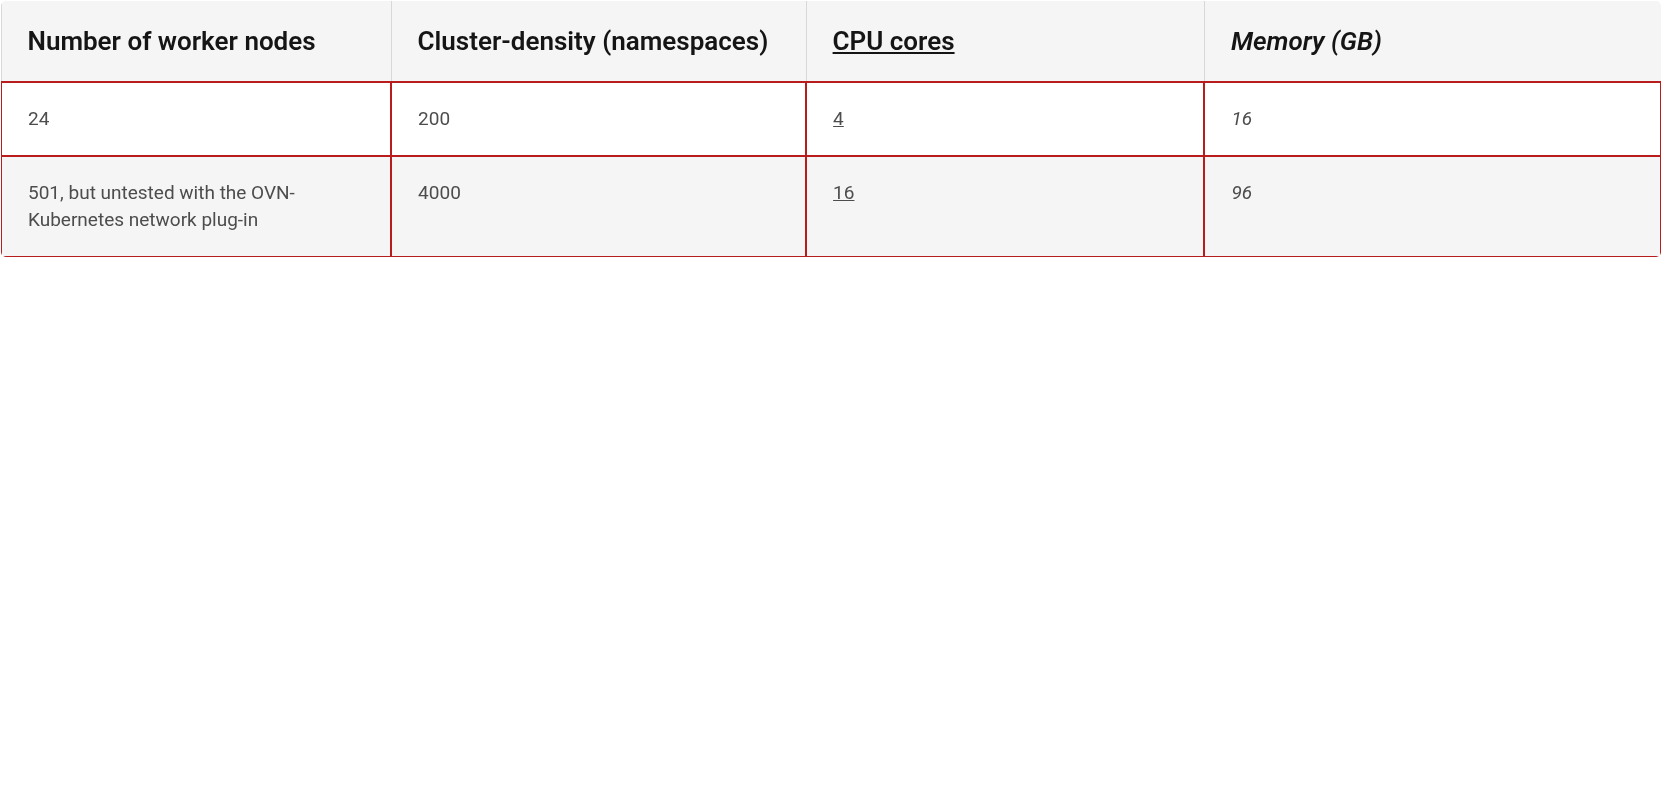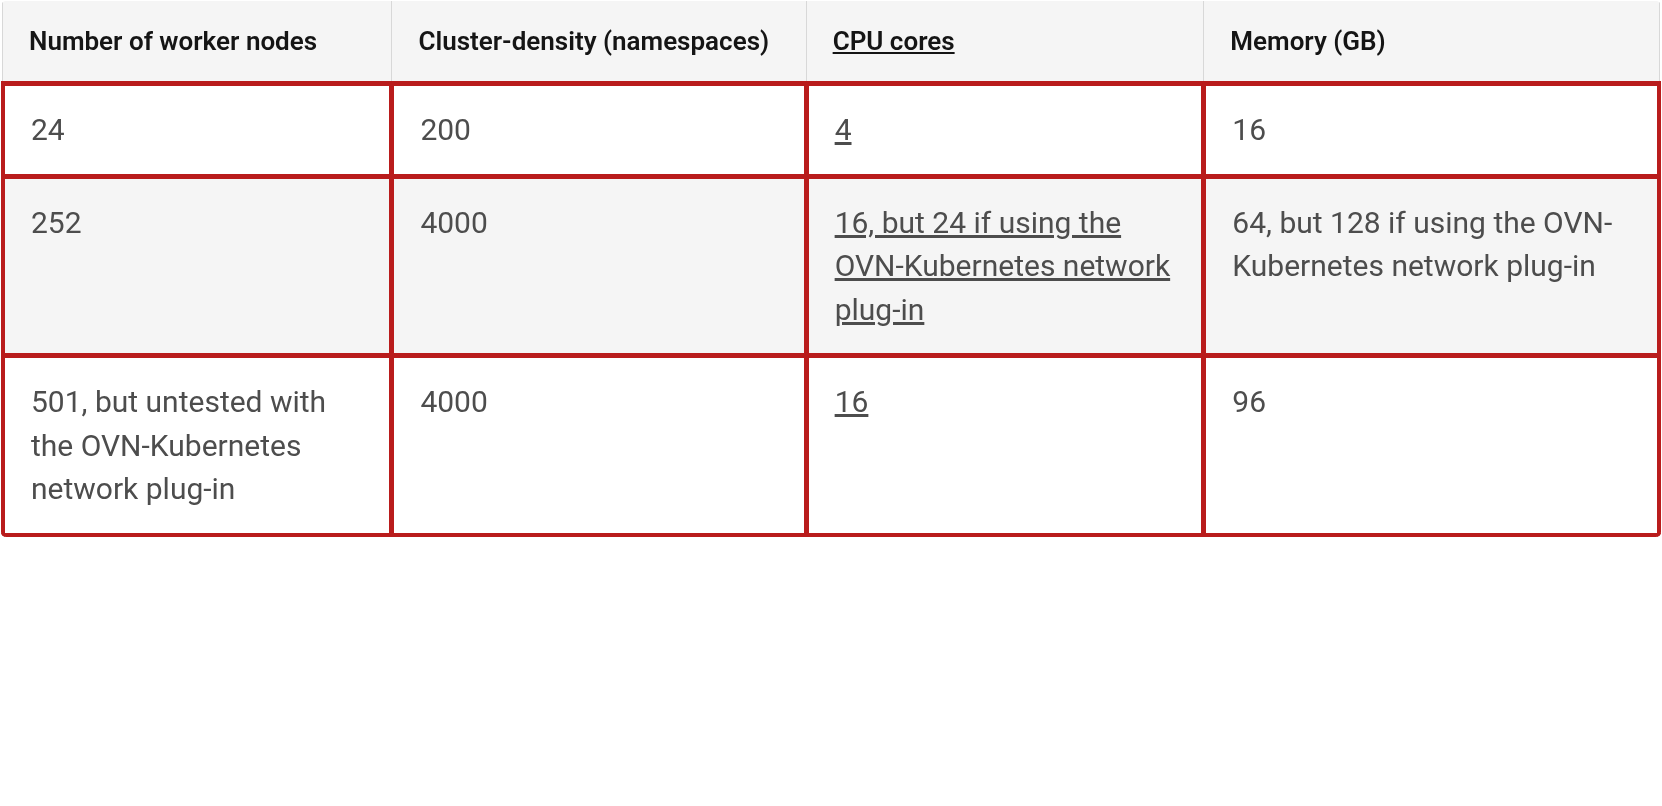--- a/index.html
+++ b/index.html
@@ -24,37 +24,37 @@
       text-align: left;
       font-weight: 600;
       font-size: 26px;
       color: #151515;
       padding: 22px 26px;
       vertical-align: top;
       border: 1px solid #d8d8d8;
       line-height: 1.4;
     }
     td {
-      font-size: 30px;
+      font-size: 19px;
       color: #4d4d4d;
       padding: 22px 26px;
       vertical-align: top;
-      border: 5px solid #b91c1c;
+      border: 2px solid #b91c1c;
       line-height: 1.45;
     }
     tbody tr:nth-child(odd) {
       background-color: #ffffff;
     }
     tbody tr:nth-child(even) {
       background-color: #f5f5f5;
     }
     th:nth-child(1), td:nth-child(1) { width: 23.5%; }
     th:nth-child(2), td:nth-child(2) { width: 25%; }
     th:nth-child(3), td:nth-child(3) { width: 24%; text-decoration: underline; }
-    th:nth-child(4), td:nth-child(4) { width: 27.5%; }
+    th:nth-child(4), td:nth-child(4) { width: 27.5%; font-style: italic; }
   </style>
 </head>
 <body>
 
 <table>
   <thead>
     <tr>
       <th>Number of worker nodes</th>
       <th>Cluster-density (namespaces)</th>
       <th>CPU cores</th>
@@ -62,25 +62,19 @@
     </tr>
   </thead>
   <tbody>
     <tr>
       <td>24</td>
       <td>200</td>
       <td>4</td>
       <td>16</td>
     </tr>
     <tr>
-      <td>252</td>
-      <td>4000</td>
-      <td>16, but 24 if using the OVN-Kubernetes network plug-in</td>
-      <td>64, but 128 if using the OVN-Kubernetes network plug-in</td>
-    </tr>
-    <tr>
       <td>501, but untested with the OVN-Kubernetes network plug-in</td>
       <td>4000</td>
       <td>16</td>
       <td>96</td>
     </tr>
   </tbody>
 </table>
 
 </body></html>

